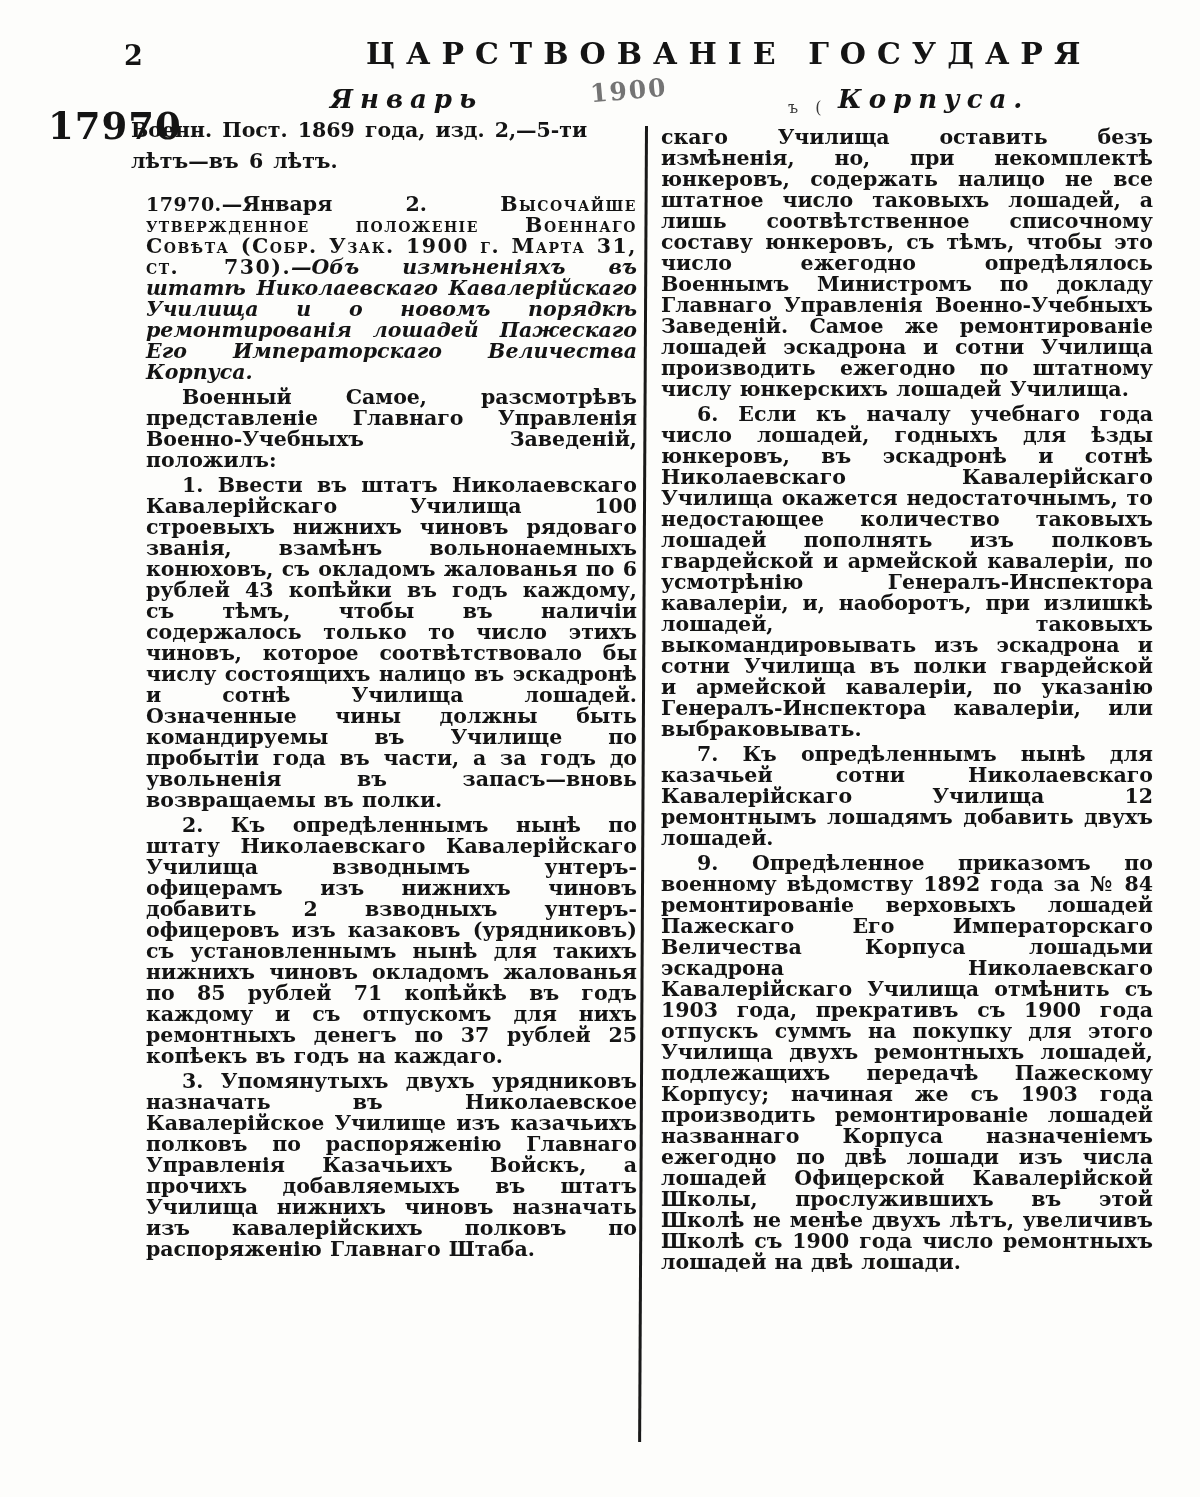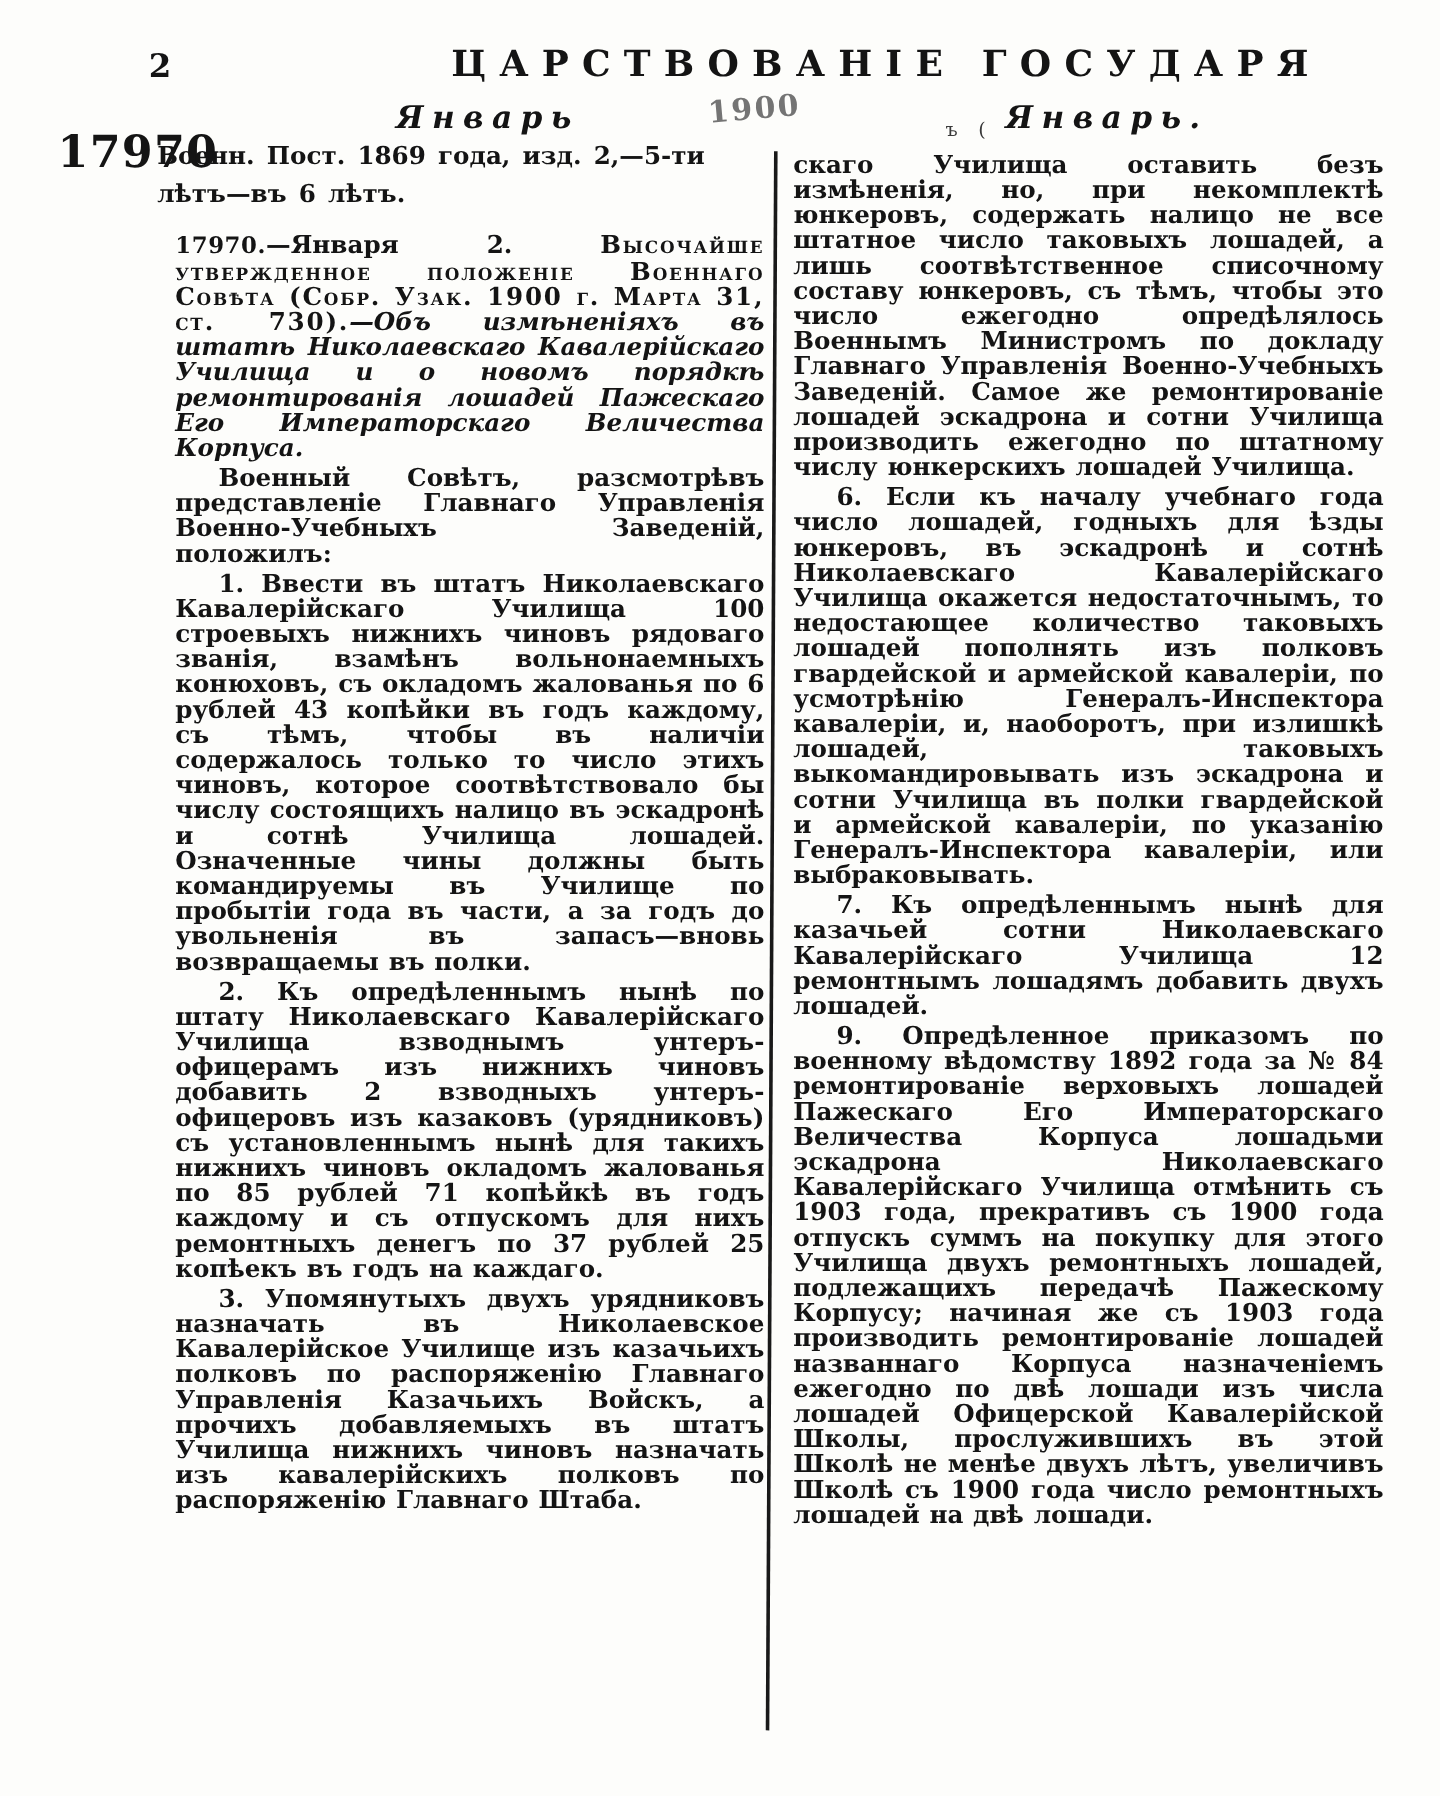--- a/index.html
+++ b/index.html
@@ -10,21 +10,21 @@
     font-family:"DejaVu Serif", serif;
     color:#141414;
     overflow:hidden;
   }
   
   .page-number {
     position:absolute; left:124px; top:40px;
     font-size:27px; font-weight:bold;
   }
   .running-title {
-    position:absolute; left:376px; top:36px;
+    position:absolute; left:366px; top:36px;
     font-size:30px; font-weight:bold; letter-spacing:11px;
     white-space:nowrap;
   }
   .month-left, .month-right {
     position:absolute; top:84px;
     font-size:26px; font-weight:bold; font-style:italic;
     letter-spacing:7px; white-space:nowrap;
   }
   .month-left { left:330px; }
   .month-right { left:838px; }
@@ -71,30 +71,30 @@
   .art-subject { font-style:italic; }
 </style>
 </head>
 <body>
 
 <div class="page-number">2</div>
 <div class="running-title">ЦАРСТВОВАНІЕ ГОСУДАРЯ</div>
 <div class="month-left">Январь</div>
 <div class="year-center">1900</div>
 <div class="stray-marks">ъ (</div>
-<div class="month-right">Январь.</div>
+<div class="month-right">Корпуса.</div>
 
 <div class="entry-number">17970</div>
 <div class="entry-text">Военн. Пост. 1869 года, изд. 2,—5-ти лѣтъ—въ 6 лѣтъ.</div>
 
 <div class="col-divider"></div>
 
 <div class="col col-left">
   <p class="head-para"><span class="art-num">17970.</span><span>—Января 2. </span><span class="art-caps">Высочайше утвержденное положеніе Военнаго Совѣта (Собр. Узак. 1900 г. Марта 31, ст. 730).</span><span class="art-subject">—Объ измѣненіяхъ въ штатѣ Николаевскаго Кавалерійскаго Училища и о новомъ порядкѣ ремонтированія лошадей Пажескаго Его Императорскаго Величества Корпуса.</span></p>
-  <p class="indent">Военный Совѣтъ, разсмотрѣвъ представленіе Главнаго Управленія Военно-Учебныхъ Заведеній, положилъ:</p>
+  <p class="indent">Военный Самое, разсмотрѣвъ представленіе Главнаго Управленія Военно-Учебныхъ Заведеній, положилъ:</p>
   <p class="indent">1. Ввести въ штатъ Николаевскаго Кавалерійскаго Училища 100 строевыхъ нижнихъ чиновъ рядоваго званія, взамѣнъ вольнонаемныхъ конюховъ, съ окладомъ жалованья по 6 рублей 43 копѣйки въ годъ каждому, съ тѣмъ, чтобы въ наличіи содержалось только то число этихъ чиновъ, которое соотвѣтствовало бы числу состоящихъ налицо въ эскадронѣ и сотнѣ Училища лошадей. Означенные чины должны быть командируемы въ Училище по пробытіи года въ части, а за годъ до увольненія въ запасъ—вновь возвращаемы въ полки.</p>
   <p class="indent">2. Къ опредѣленнымъ нынѣ по штату Николаевскаго Кавалерійскаго Училища взводнымъ унтеръ-офицерамъ изъ нижнихъ чиновъ добавить 2 взводныхъ унтеръ-офицеровъ изъ казаковъ (урядниковъ) съ установленнымъ нынѣ для такихъ нижнихъ чиновъ окладомъ жалованья по 85 рублей 71 копѣйкѣ въ годъ каждому и съ отпускомъ для нихъ ремонтныхъ денегъ по 37 рублей 25 копѣекъ въ годъ на каждаго.</p>
   <p class="indent">3. Упомянутыхъ двухъ урядниковъ назначать въ Николаевское Кавалерійское Училище изъ казачьихъ полковъ по распоряженію Главнаго Управленія Казачьихъ Войскъ, а прочихъ добавляемыхъ въ штатъ Училища нижнихъ чиновъ назначать изъ кавалерійскихъ полковъ по распоряженію Главнаго Штаба.</p>
 
 </div>
 
 <div class="col col-right">
   <p>скаго Училища оставить безъ измѣненія, но, при некомплектѣ юнкеровъ, содержать налицо не все штатное число таковыхъ лошадей, а лишь соотвѣтственное списочному составу юнкеровъ, съ тѣмъ, чтобы это число ежегодно опредѣлялось Военнымъ Министромъ по докладу Главнаго Управленія Военно-Учебныхъ Заведеній. Самое же ремонтированіе лошадей эскадрона и сотни Училища производить ежегодно по штатному числу юнкерскихъ лошадей Училища.</p>
   <p class="indent">6. Если къ началу учебнаго года число лошадей, годныхъ для ѣзды юнкеровъ, въ эскадронѣ и сотнѣ Николаевскаго Кавалерійскаго Училища окажется недостаточнымъ, то недостающее количество таковыхъ лошадей пополнять изъ полковъ гвардейской и армейской кавалеріи, по усмотрѣнію Генералъ-Инспектора кавалеріи, и, наоборотъ, при излишкѣ лошадей, таковыхъ выкомандировывать изъ эскадрона и сотни Училища въ полки гвардейской и армейской кавалеріи, по указанію Генералъ-Инспектора кавалеріи, или выбраковывать.</p>
   <p class="indent">7. Къ опредѣленнымъ нынѣ для казачьей сотни Николаевскаго Кавалерійскаго Училища 12 ремонтнымъ лошадямъ добавить двухъ лошадей.</p>

